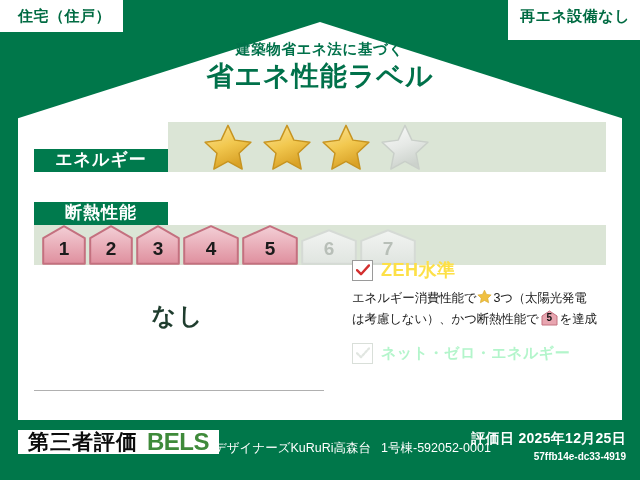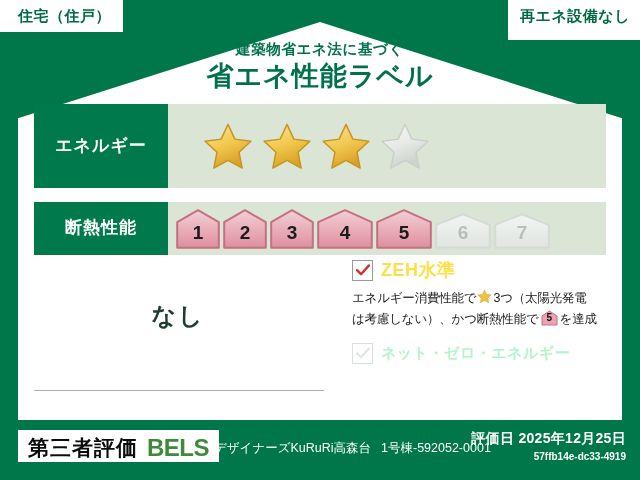--- a/index.html
+++ b/index.html
@@ -41,22 +41,22 @@
   .row{position:absolute;left:34px;width:572px;display:flex;align-items:stretch;}
   .row-label{
     width:134px;background:#007a4d;color:#ffffff;
     font-weight:bold;font-size:17px;letter-spacing:1px;
     display:flex;flex-direction:column;justify-content:center;align-items:center;
     line-height:1.35;
   }
   .row-body{
     flex:1;background:#dbe5d6;display:flex;align-items:center;
   }
-  #row-energy{top:104px;height:84px;}
-  #row-insul{top:202px;height:53px;}
+  #row-energy{top:88px;height:84px;align-items:flex-end;}
+  #row-insul{top:202px;height:53px;flex-direction:column;}
   .stars{display:flex;align-items:center;gap:7px;padding-left:34px;}
   .star{width:52px;height:50px;display:block;}
   
   .badges{display:flex;align-items:flex-end;gap:3px;padding-left:8px;}
   .badge{position:relative;height:40px;display:flex;align-items:flex-end;
          justify-content:center;}
   .badge svg{position:absolute;left:0;top:0;}
   .badge span{
     position:relative;z-index:2;font-weight:bold;font-size:19px;
     line-height:1;padding-bottom:7px;
@@ -95,22 +95,22 @@
   }
   .mini-badge span{
     position:absolute;left:0;right:0;bottom:1px;font-size:10px;font-weight:bold;color:#111;
   }
   .zeh-net{margin-top:13px;display:flex;align-items:center;gap:8px;opacity:.62;}
   .zeh-net .chk{border-color:#c3ccc3;}
   .zeh-net .t{color:#86efac;font-weight:bold;font-size:15px;letter-spacing:.5px;}
   
   #footer{position:absolute;left:0;bottom:0;width:640px;height:58px;background:#00774a;}
   #bels-box{
-    position:absolute;left:18px;top:8px;height:32px;background:#ffffff;
-    display:flex;align-items:flex-end;padding:0 10px;gap:9px;
+    position:absolute;left:18px;top:8px;height:24px;background:#ffffff;
+    display:flex;align-items:center;padding:0 10px;gap:9px;
   }
   #bels-box .jp{color:#0c0c0c;font-weight:bold;font-size:21px;letter-spacing:1px;}
   #bels-box .bels{color:#3f8a3a;font-weight:bold;font-size:24px;letter-spacing:-0.5px;}
   #bldg{
     position:absolute;left:214px;top:18px;color:#ffffff;font-size:12.5px;
     letter-spacing:0;white-space:nowrap;
   }
   #bldg .no{margin-left:10px;}
   #date{
     position:absolute;right:14px;top:8px;text-align:right;color:#ffffff;margin-left:28px;

